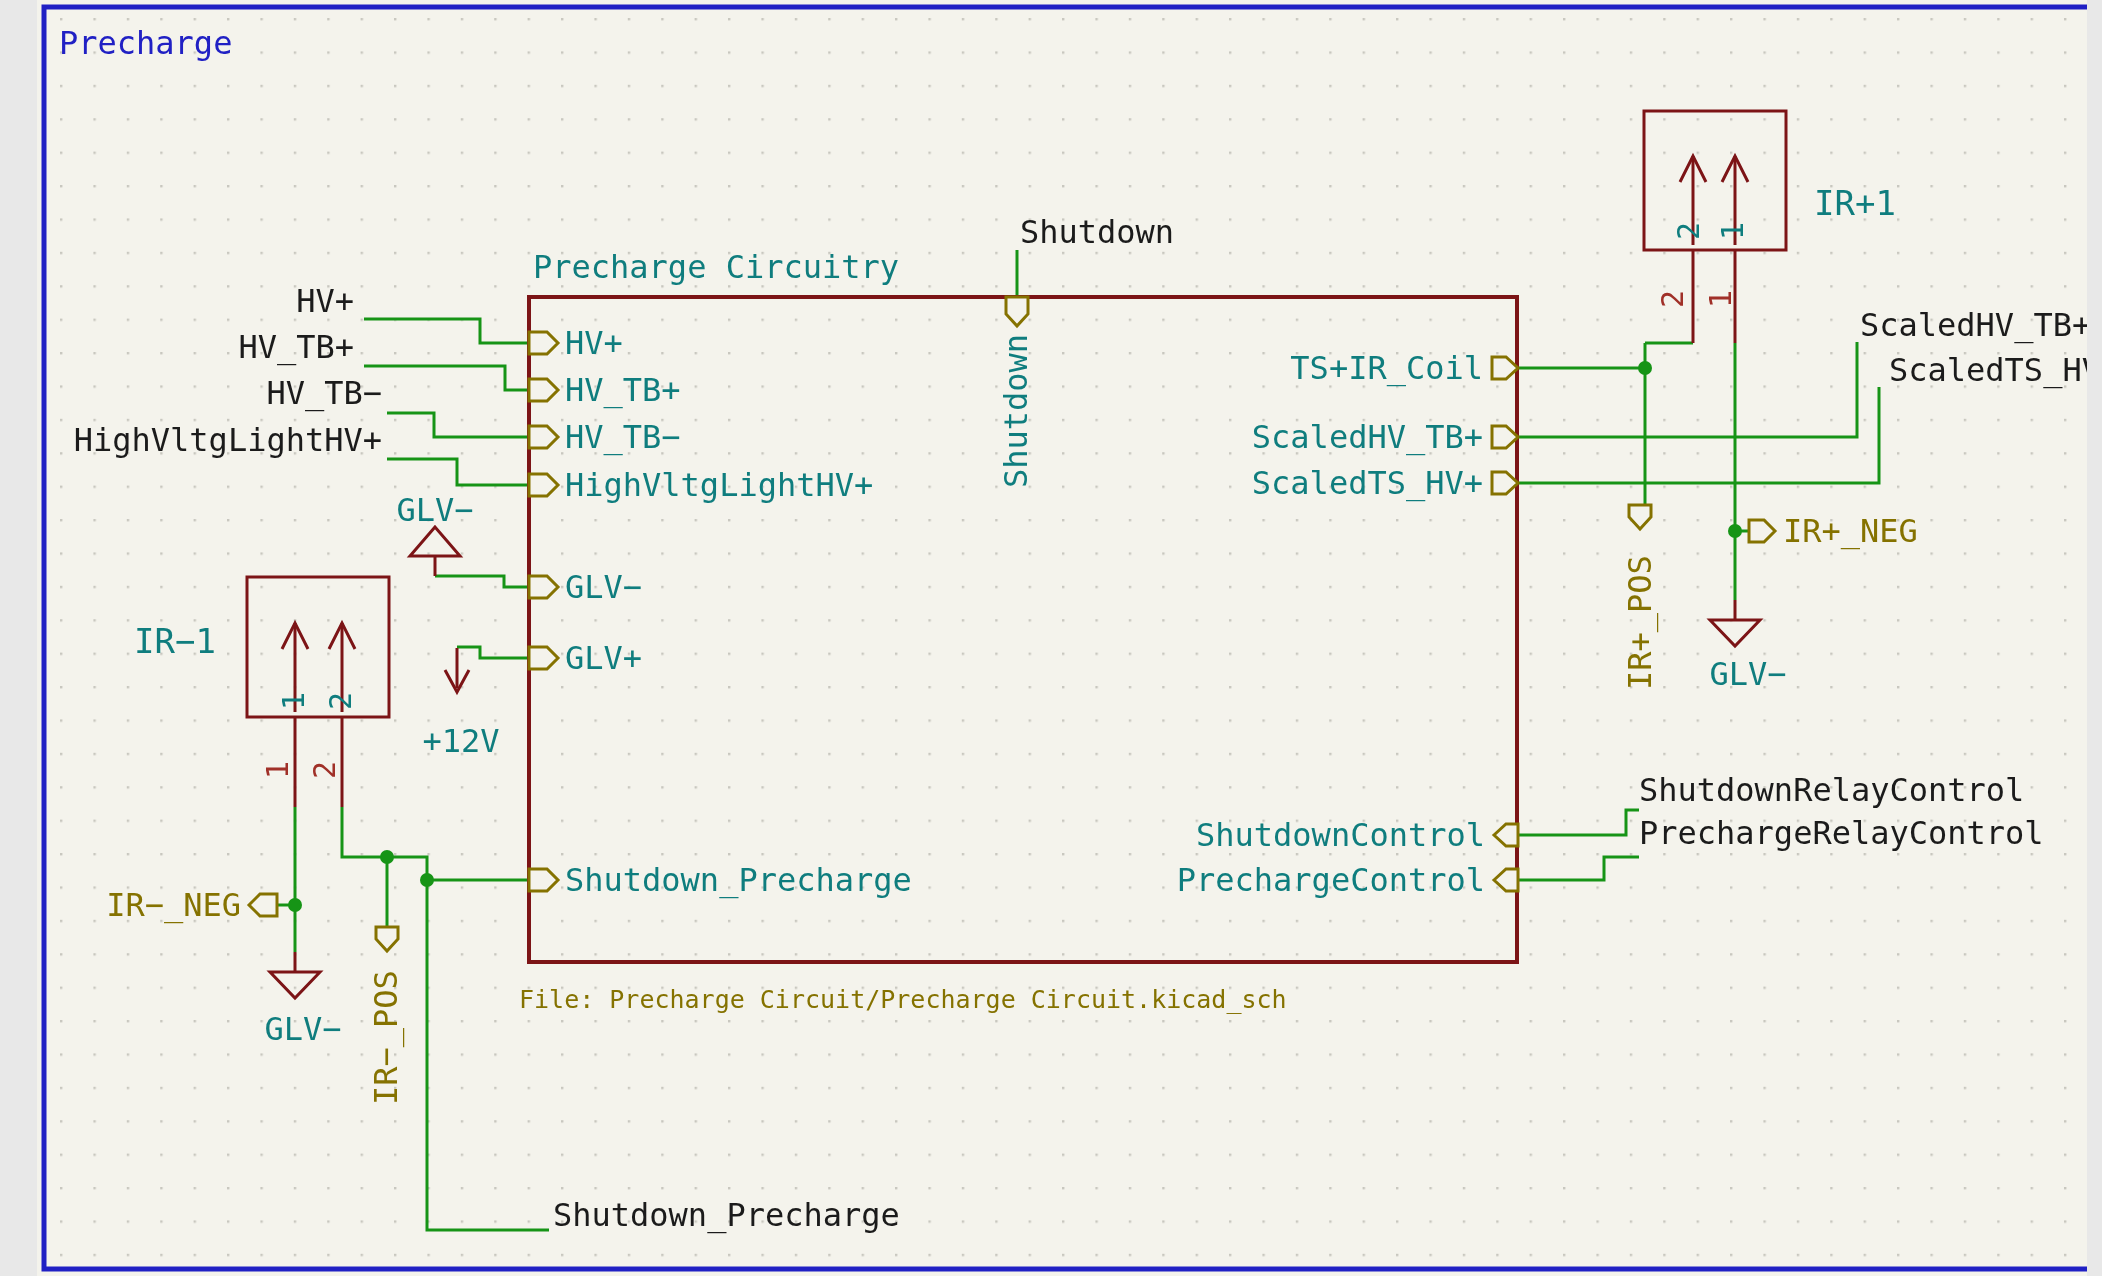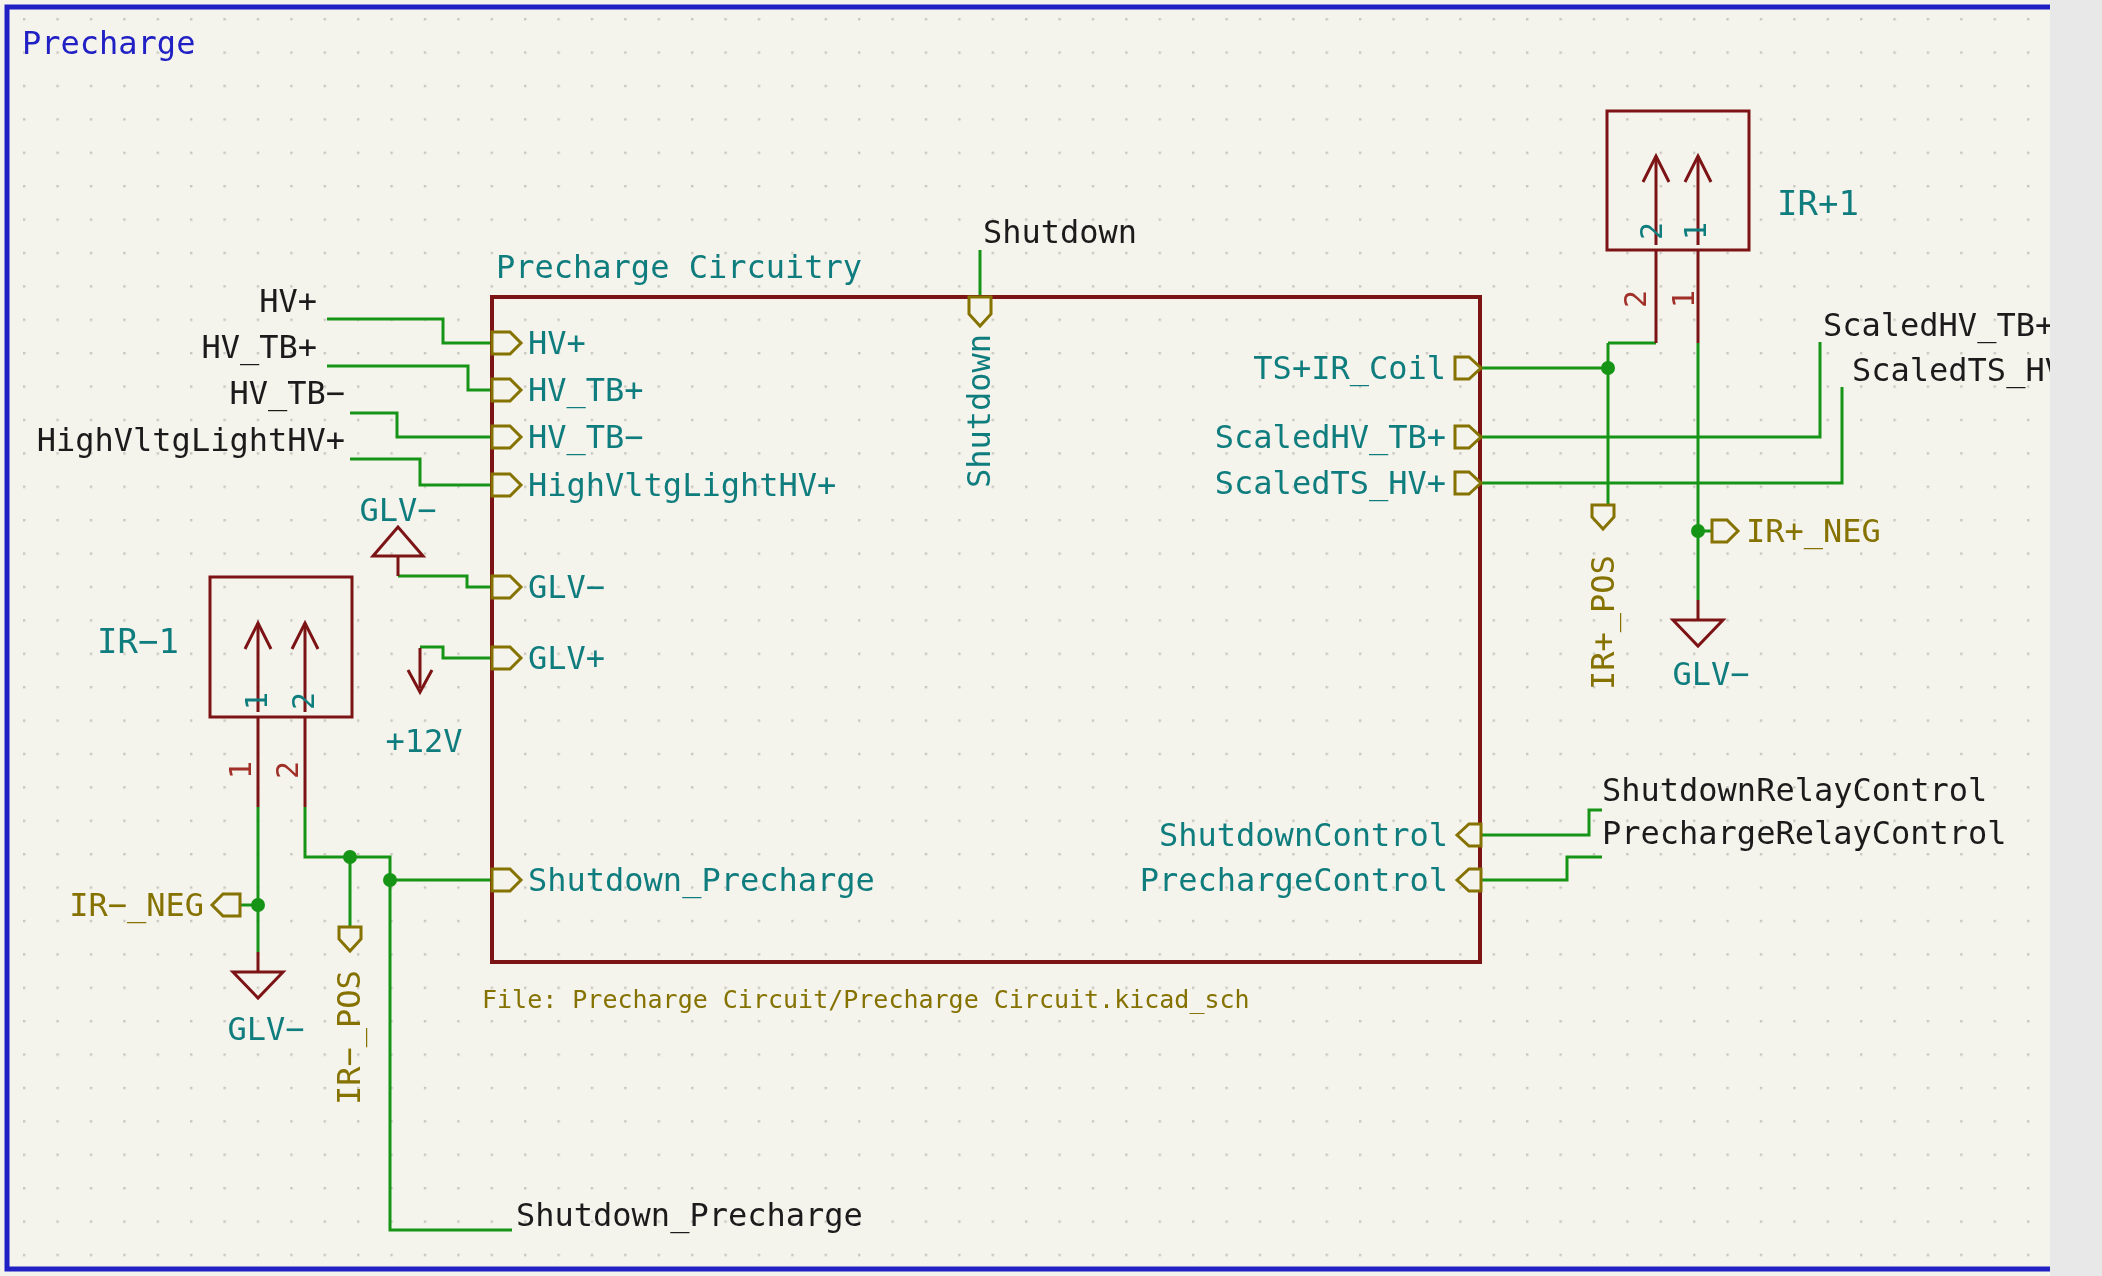--- a/index.html
+++ b/index.html
@@ -1,16 +1,16 @@
 <!DOCTYPE html>
 <html><head>
 <meta charset="utf-8">
 <style>
   html,body{margin:0;padding:0;background:#e8e8e8;}
-  #page{position:relative;width:2050px;height:1276px;background:#f4f3ec;overflow:hidden;}
+  #page{position:relative;width:2050px;height:1276px;background:#f4f3ec;overflow:hidden;margin-left:37px;}
   svg{position:absolute;left:0;top:0;}
   text{font-family:"DejaVu Sans Mono","Liberation Mono",monospace;}
   .t-teal{fill:#0f7d7e;font-size:32px;}
   .t-teal-sm{fill:#0f7d7e;font-size:30px;}
   .t-gold{fill:#857200;font-size:32px;}
   .t-gold-sm{fill:#857200;font-size:25px;}
   .t-black{fill:#1b1b1b;font-size:32px;}
   .t-blue{fill:#2020c4;font-size:32px;}
   .t-red-num{fill:#a03028;font-size:30px;}
   .wire{stroke:#169416;stroke-width:3;fill:none;}

